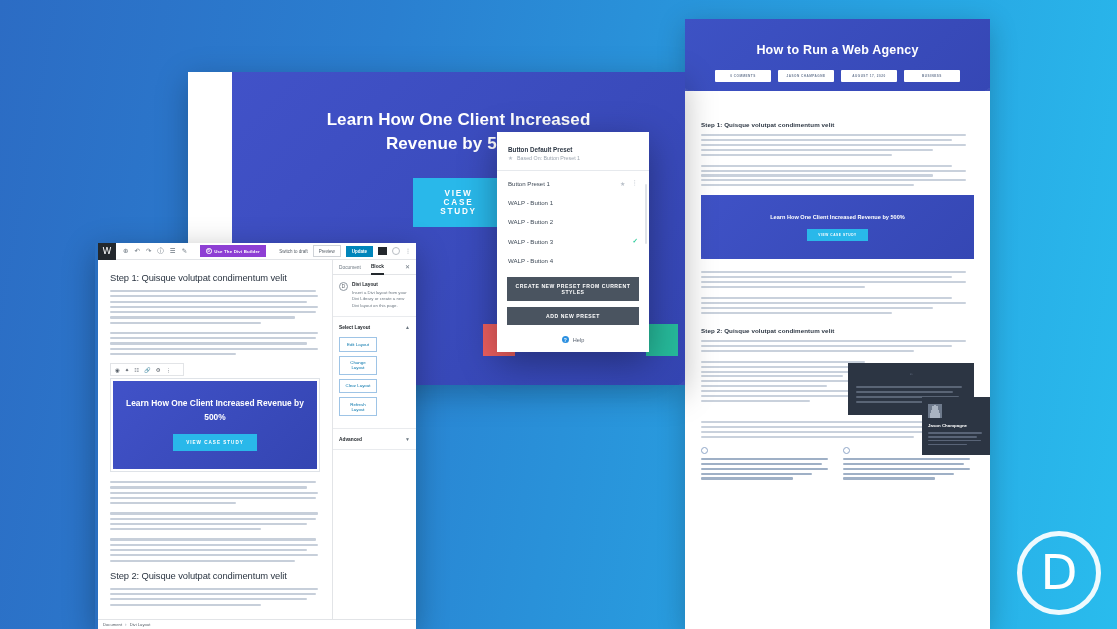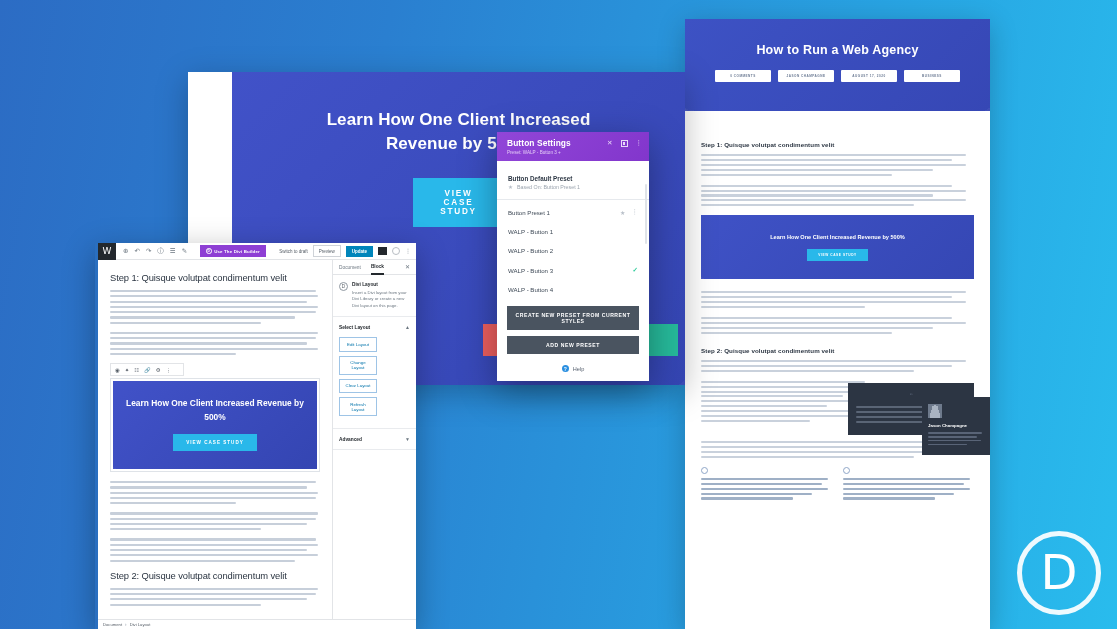--- a/index.html
+++ b/index.html
@@ -13,21 +13,21 @@
   
   #divi-logo { position:absolute; right:16px; bottom:14px; width:84px; height:84px;
     border:5px solid rgba(255,255,255,.92); border-radius:50%;
     display:flex; align-items:center; justify-content:center; }
   #divi-logo span { color:#fff; font-size:48px; font-weight:400; line-height:1;
     font-family:"DejaVu Sans", sans-serif; letter-spacing:0; margin-top:-3px; }
 
   
   #blogpage { position:absolute; left:685px; top:19px; width:305px; height:610px;
      background:#fff; box-shadow:0 6px 26px rgba(0,0,0,.22); overflow:hidden; }
-  #blog-hero { height:92px; background:#3b4fc0; background:linear-gradient(135deg,#3d52c4,#3647b5);
+  #blog-hero { height:72px; background:#3b4fc0; background:linear-gradient(135deg,#3d52c4,#3647b5);
      position:relative; overflow:hidden; }
   #blog-hero:before{content:"";position:absolute;inset:0;
      background:
        linear-gradient(60deg, rgba(255,255,255,.06) 0 2px, transparent 2px 28px),
        linear-gradient(-35deg, rgba(255,255,255,.05) 0 3px, transparent 3px 40px),
        linear-gradient(10deg, rgba(255,255,255,.04) 0 2px, transparent 2px 22px);}
   #blog-hero h1{position:relative;color:#fff;font-size:12.5px;font-weight:bold;text-align:center;
      padding-top:22px;line-height:1.45;letter-spacing:.2px;}
   #blog-meta{position:relative;display:flex;gap:7px;justify-content:center;margin-top:11px;}
   #blog-meta .chip{background:#fff;color:#6b7a93;font-size:3.1px;letter-spacing:.5px;
@@ -287,29 +287,20 @@
 <div id="builder-page">
   <div id="banner">
     <h2>Learn How One Client Increased Revenue by 500%</h2>
     <button id="banner-btn">VIEW CASE STUDY</button>
   </div>
   <div id="red-mod"></div>
   <div id="teal-mod"></div>
 </div>
 
 <div id="modal">
-  <div id="modal-head">
-    <div id="modal-title">Button Settings</div>
-    <div id="modal-sub">Preset: WALP - Button 3 +</div>
-    <div id="modal-icons">
-      <span>✕</span>
-      <span class="boxic"></span>
-      <span>⋮</span>
-    </div>
-  </div>
   <div id="modal-body">
     <div class="mrow hdr">
       <span>Button Default Preset</span>
     </div>
     <div class="mrow sub">
       <span><span class="star">★</span><span>Based On: Button Preset 1</span></span>
     </div>
     <div id="modal-sep"></div>
 
     <div class="mrow">

